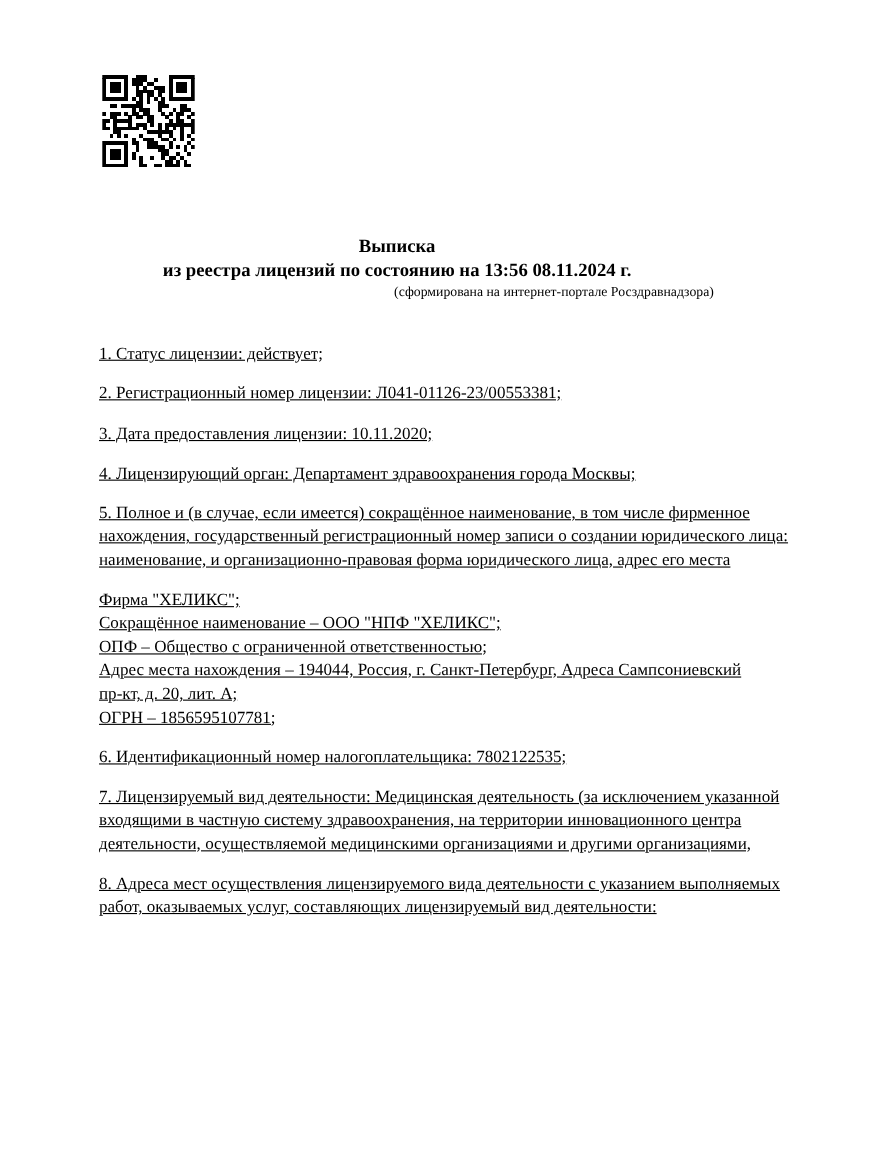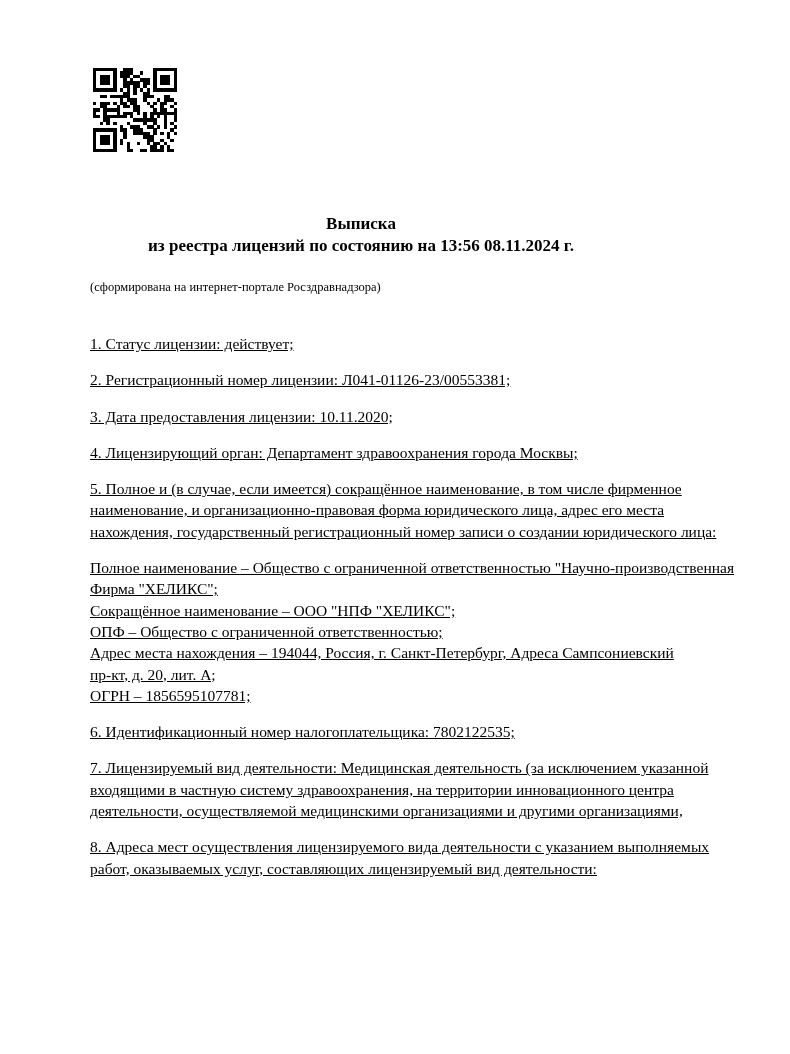--- a/index.html
+++ b/index.html
@@ -35,22 +35,22 @@
     shape-rendering: crispEdges;
   }
   .title-block {
     margin-top: 61px;
     text-align: center;
     font-weight: bold;
     font-size: 17px;
     line-height: 22px;
   }
   .note-line {
-    margin-top: 22px;
     margin-right: -17px;
+    text-align: right;
     font-size: 12.5px;
     line-height: 17px;
   }
   .content {
     margin-top: 37px;
     font-size: 15.5px;
     line-height: 21.3px;
     text-decoration: underline;
   }
   .para {
@@ -396,26 +396,25 @@
     <div class="para">
       <div class="line">3. Дата предоставления лицензии: 10.11.2020;</div>
     </div>
 
     <div class="para">
       <div class="line">4. Лицензирующий орган: Департамент здравоохранения города Москвы;</div>
     </div>
 
     <div class="para">
       <div class="line">5. Полное и (в случае, если имеется) сокращённое наименование, в том числе фирменное</div>
+      <div class="line">нахождения, государственный регистрационный номер записи о создании юридического лица:</div>
       <div class="line">наименование, и организационно-правовая форма юридического лица, адрес его места</div>
-      <div class="line">нахождения, государственный регистрационный номер записи о создании юридического лица:</div>
-    </div>
-
-    <div class="para">
-      <div class="line">Полное наименование – Общество с ограниченной ответственностью "Научно-производственная</div>
+    </div>
+
+    <div class="para">
       <div class="line">Фирма "ХЕЛИКС";</div>
       <div class="line">Сокращённое наименование – ООО "НПФ "ХЕЛИКС";</div>
       <div class="line">ОПФ – Общество с ограниченной ответственностью;</div>
       <div class="line">Адрес места нахождения – 194044, Россия, г. Санкт-Петербург, Адреса Сампсониевский</div>
       <div class="line">пр-кт, д. 20, лит. А;</div>
       <div class="line">ОГРН – 1856595107781;</div>
     </div>
 
     <div class="para">
       <div class="line">6. Идентификационный номер налогоплательщика: 7802122535;</div>

